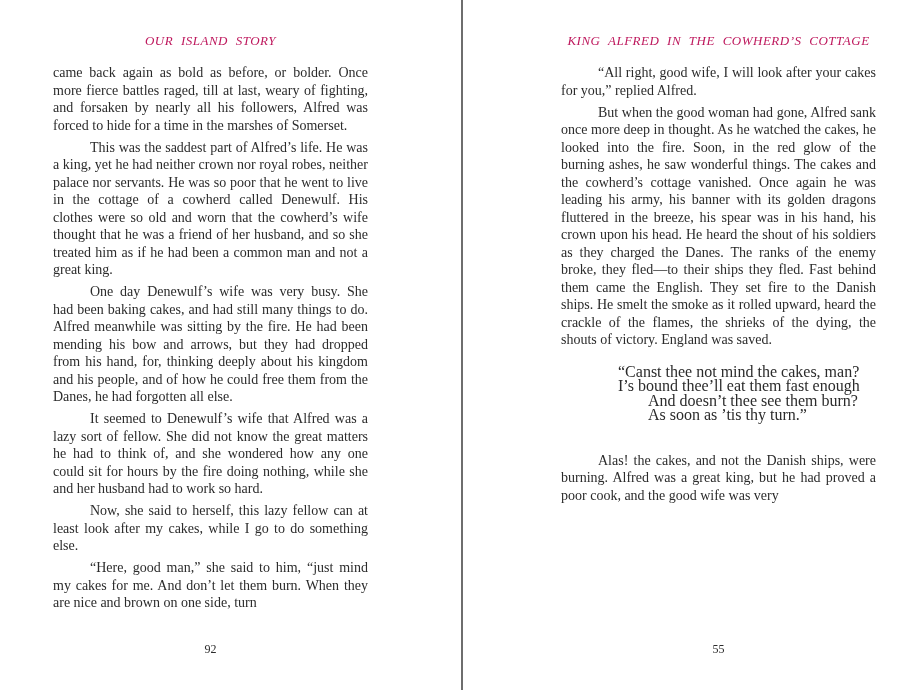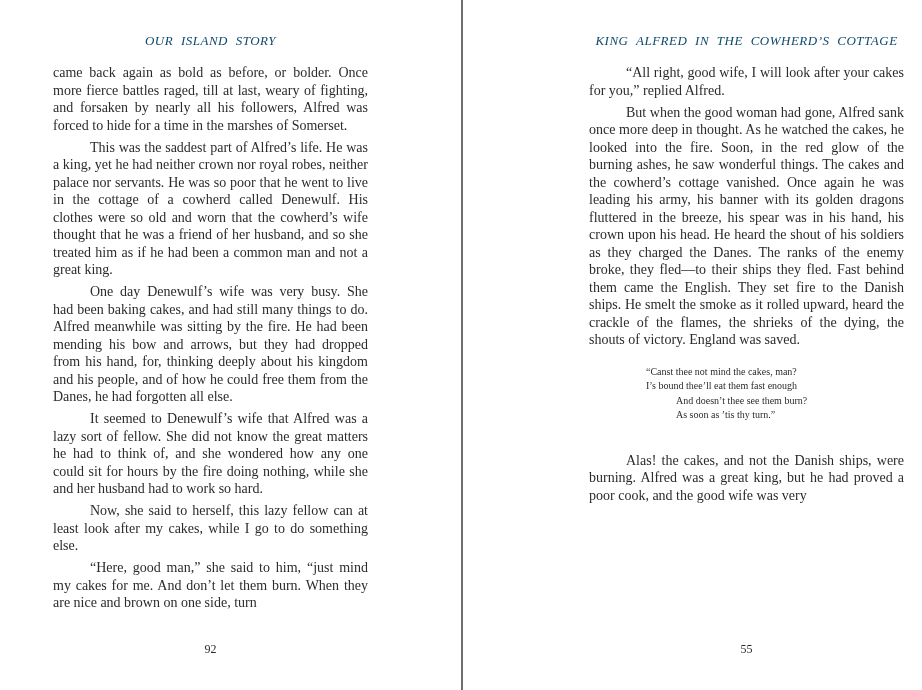--- a/index.html
+++ b/index.html
@@ -17,21 +17,21 @@
     font-family: "Liberation Serif", "DejaVu Serif", serif;
     color: #2b2b2b;
     background: #ffffff;
   }
   .page {
     position: relative;
     height: 100%;
     box-sizing: border-box;
   }
   .page.left  { width: 461px; }
-  .page.right { width: 459px; padding-left: 28px; }
+  .page.right { width: 459px; }
   .divider {
     width: 2px;
     height: 100%;
     background: #6e6e6e;
     flex: 0 0 2px;
   }
   .column {
     position: relative;
     height: 100%;
     box-sizing: border-box;
@@ -40,34 +40,34 @@
   .right .column { margin-left: 98px; width: 315px; }
   .running-header {
     margin: 0 0 15px 0;
     padding-top: 33px;
     font-size: 13px;
     font-weight: normal;
     font-style: italic;
     text-align: center;
     letter-spacing: 0.5px;
     word-spacing: 4px;
-    color: #0c4a6e;
+    color: #be185d;
     white-space: nowrap;
   }
   .body-par {
     margin: 0 0 4.5px 0;
     font-size: 14px;
     line-height: 17.5px;
     text-align: justify;
     text-indent: 37px;
   }
   .no-indent { text-indent: 0; }
   .verse {
     margin: 16px 0 29px 57px;
-    font-size: 10px;
+    font-size: 16px;
     line-height: 14.6px;
   }
   .verse-line.indented { margin-left: 30px; }
   .page-number {
     position: absolute;
     bottom: 33px;
     left: 0;
     width: 100%;
     text-align: center;
     font-size: 12px;

